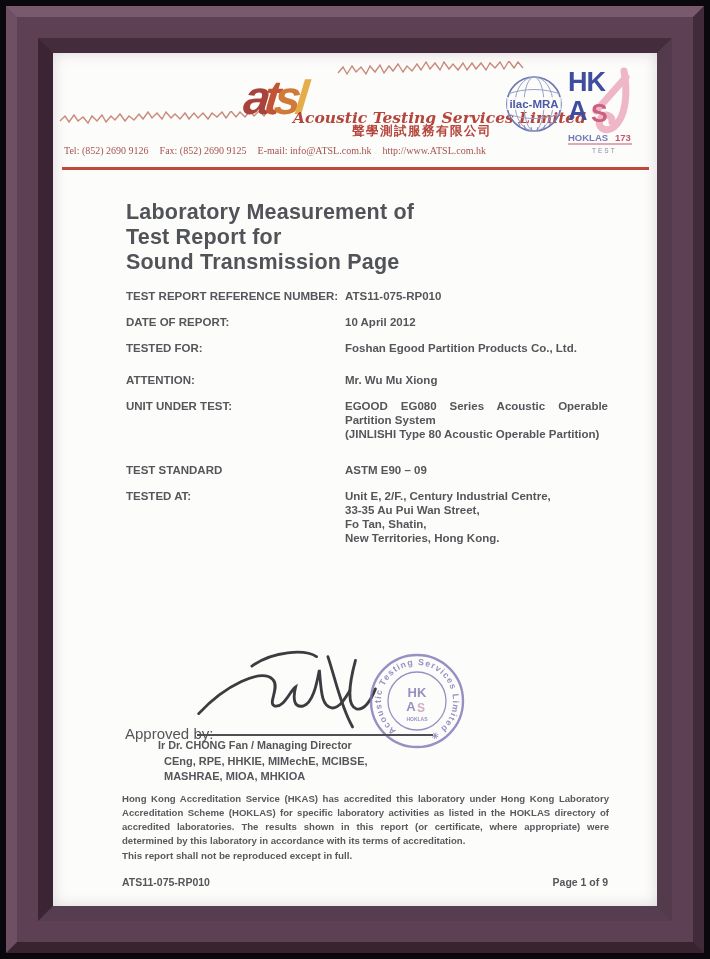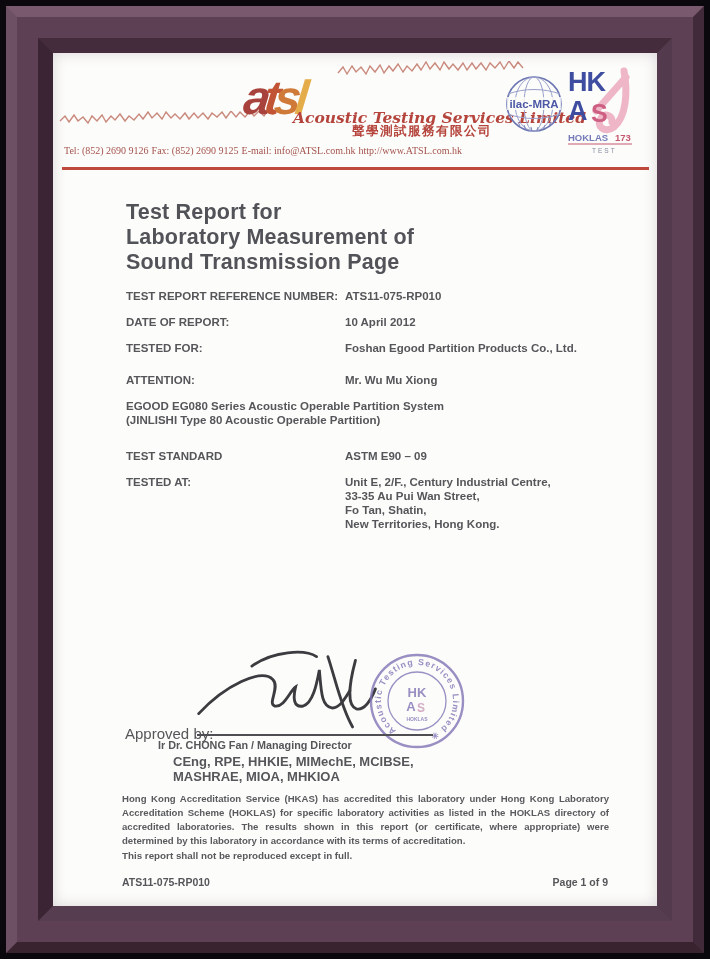--- a/index.html
+++ b/index.html
@@ -21,42 +21,42 @@
       letter-spacing:-6px;transform:skewX(-6deg);line-height:46px;white-space:nowrap;}
   .atsl-logo span{display:inline-block;}
   .lg1{color:#a8423c;} .lg2{color:#c05434;} .lg3{color:#d07a3a;} .lg4{color:#e5ad4a;}
   .company-cn{left:299px;top:38px;font-size:12.5px;font-weight:bold;color:#b5443c;
       letter-spacing:1.5px;white-space:nowrap;margin-top:32px;}
   .company-en{left:240px;top:55px;font-family:"DejaVu Serif", serif;font-style:italic;
       font-weight:bold;font-size:15.5px;color:#b5443c;white-space:nowrap;}
   .hdr-addr{left:11px;top:77px;font-family:"Liberation Serif", serif;font-size:10px;
       color:#a4524c;white-space:nowrap;}
   .hdr-contact{left:11px;top:92px;font-family:"Liberation Serif", serif;font-size:10px;
-      color:#a4524c;display:flex;gap:3px;white-space:nowrap;}
+      color:#a4524c;display:flex;gap:11px;white-space:nowrap;}
   .hdr-rule{left:9px;top:114px;width:587px;height:3px;background:#c0493d;}
   .sq-left{left:6px;top:58px;}
   .sq-right{left:284px;top:8px;}
   
   .title{left:73px;top:147px;font-size:21.5px;font-weight:bold;line-height:25px;
       color:#515358;letter-spacing:.2px;}
   
   .fields{left:73px;top:236px;width:482px;font-size:11.5px;font-weight:bold;line-height:14px;}
   .f-row{display:flex;margin-bottom:12px;}
   .f-label{width:219px;flex:none;}
   .f-value{flex:1;white-space:pre-line;text-align:justify;}
   .f-row.addr{margin-bottom:6px;}
   .f-row.addr .f-value{word-spacing:1.5px;text-align:left;}
   .f-row.unit{margin-bottom:22px;}
   
   .approved-label{left:72px;top:672px;font-size:15px;font-weight:normal;}
   .sig-svg{left:140px;top:588px;}
   .sig-line{left:144px;top:681px;width:236px;height:2px;background:#4e4e53;}
   .stamp-svg{left:308px;top:592px;opacity:.8;}
   .signatory{left:105px;top:686px;font-size:10.8px;font-weight:bold;}
-  .quals{left:120px;top:701px;font-size:13px;font-weight:bold;line-height:15px;white-space:pre-line;}
+  .quals{left:111px;top:701px;font-size:11px;font-weight:bold;line-height:15px;white-space:pre-line;}
   
   .accred{left:69px;top:739px;width:487px;font-size:9.6px;font-weight:bold;line-height:14px;
       text-align:justify;color:#595a5e;}
   .note{left:69px;top:797px;font-size:9.8px;font-weight:bold;color:#595a5e;}
   .rpt-num{left:69px;top:823px;font-size:10.5px;font-weight:bold;}
   .page-num{right:49px;top:823px;font-size:10.5px;font-weight:bold;}
 </style>
 </head>
 <body>
 
@@ -107,22 +107,22 @@
         <text x="0" y="26" font-size="27" font-weight="bold" fill="#3e4da0" letter-spacing="-1" font-family="Liberation Sans, sans-serif">HK</text>
         <text x="0" y="55" font-size="27" font-weight="bold" fill="#3e4da0" font-family="Liberation Sans, sans-serif">A</text>
         <text x="23" y="57" font-size="25" font-weight="bold" fill="#cd6080" font-family="Liberation Sans, sans-serif">S</text>
         <text x="0" y="76" font-size="9.5" font-weight="bold" fill="#5d65ad" opacity="0.85" font-family="Liberation Sans, sans-serif">HOKLAS</text>
         <text x="47" y="76" font-size="9.5" font-weight="bold" fill="#c6566d" font-family="Liberation Sans, sans-serif">173</text>
         <line x1="0" y1="79" x2="64" y2="79" stroke="#c6566d" stroke-width="1"></line>
         <text x="24" y="88" font-size="6.5" fill="#8a8aa0" letter-spacing="2" font-family="Liberation Sans, sans-serif">TEST</text>
       </svg>
 
       <div class="abs title">
+        <div>Laboratory Measurement of</div>
         <div>Test Report for</div>
-        <div>Laboratory Measurement of</div>
         <div>Sound Transmission Page</div>
       </div>
 
       <div class="abs fields">
         <div class="f-row">
           <div class="f-label">TEST REPORT REFERENCE NUMBER:</div>
           <div class="f-value">ATS11-075-RP010</div>
         </div>
         <div class="f-row">
           <div class="f-label">DATE OF REPORT:</div>
@@ -133,20 +133,21 @@
           <div class="f-value">Foshan Egood Partition Products Co., Ltd.</div>
         </div>
         <div class="f-row addr">
           <div class="f-label"></div>
         </div>
         <div class="f-row">
           <div class="f-label">ATTENTION:</div>
           <div class="f-value">Mr. Wu Mu Xiong</div>
         </div>
         <div class="f-row unit">
+          <div class="f-label">UNIT UNDER TEST:</div>
           <div class="f-value">EGOOD EG080 Series Acoustic Operable Partition System
 (JINLISHI Type 80 Acoustic Operable Partition)</div>
         </div>
         <div class="f-row">
           <div class="f-label">TEST STANDARD</div>
           <div class="f-value">ASTM E90 – 09</div>
         </div>
         <div class="f-row">
           <div class="f-label">TESTED AT:</div>
           <div class="f-value">Unit E, 2/F., Century Industrial Centre,

